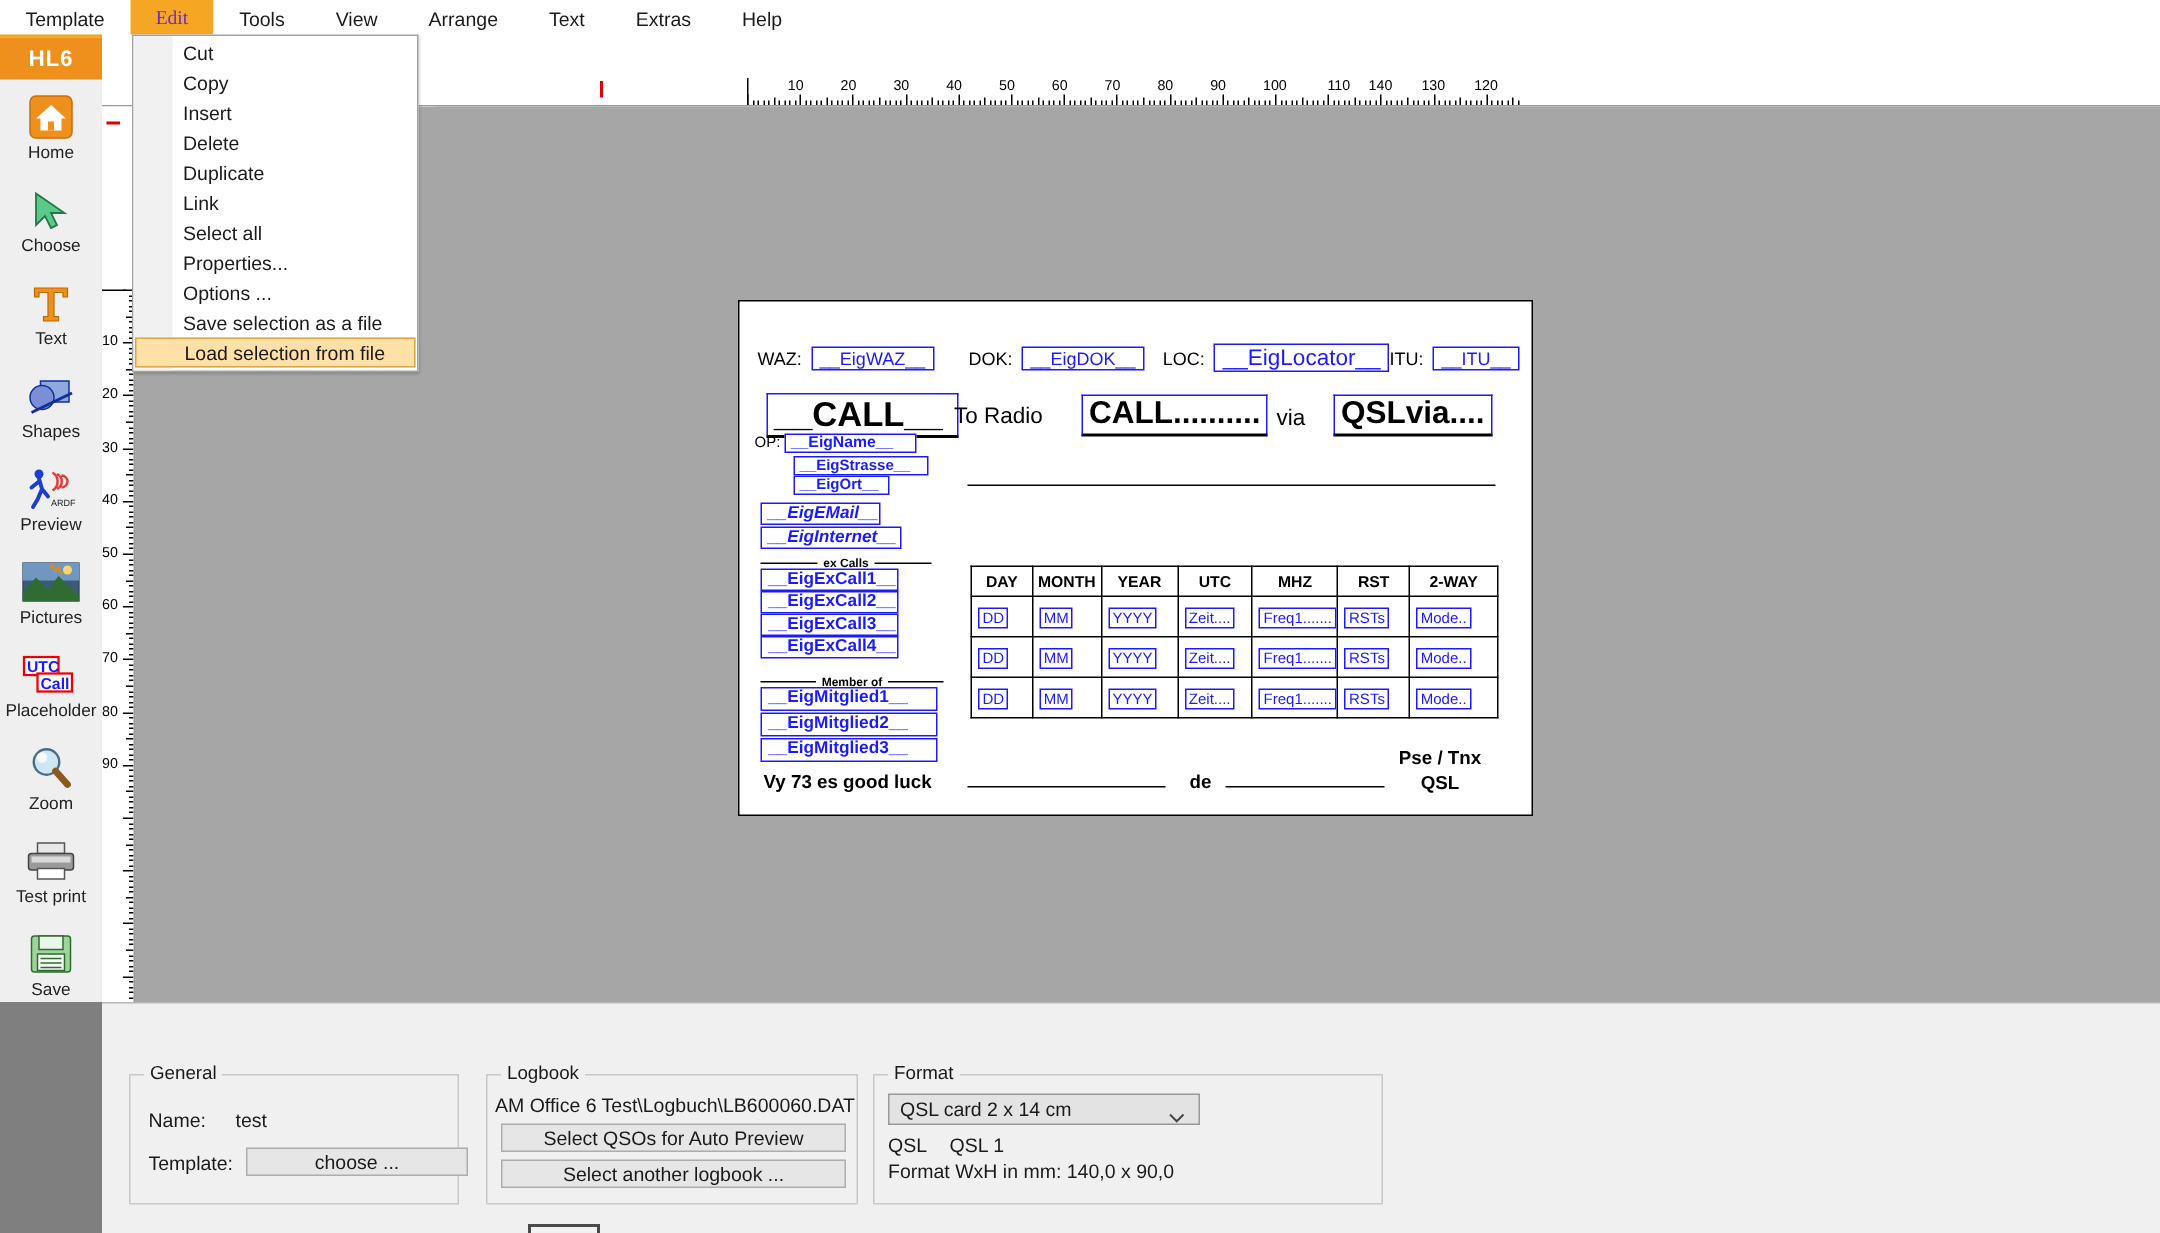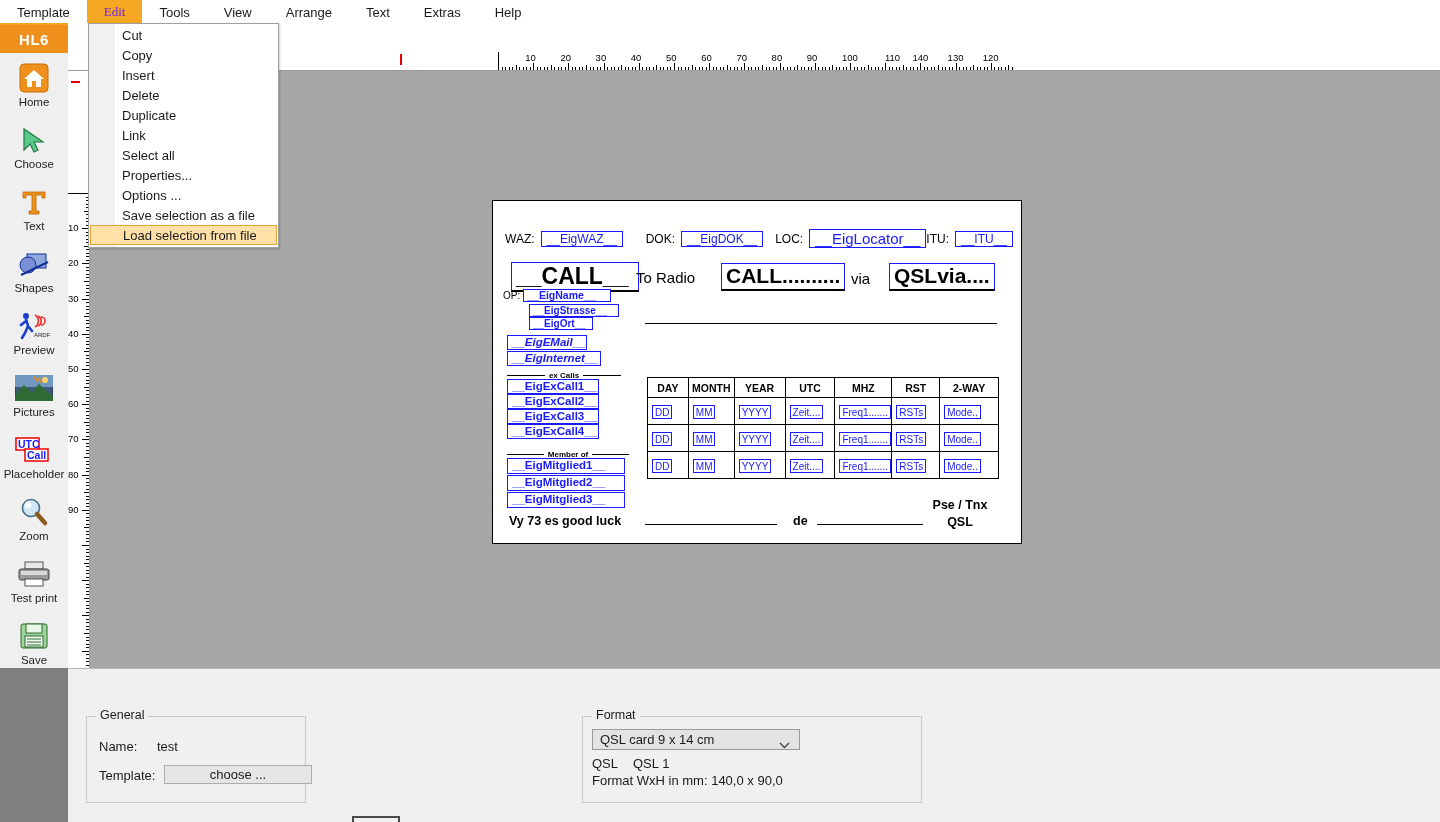--- a/index.html
+++ b/index.html
@@ -801,25 +801,35 @@
       <div class="grp-box" style="left:18px;top:20px;width:220px;height:87px;">
         <span class="grp-title">General</span>
         <span class="fl" style="position:absolute;left:12px;top:22px;">Name:</span>
         <span class="fl" style="position:absolute;left:70px;top:22px;">test</span>
         <span class="fl" style="position:absolute;left:12px;top:51px;">Template:</span>
         <div class="btn" style="position:absolute;left:77px;top:48px;width:148px;height:19px;">
           <span>choose ...</span>
         </div>
       </div>
 
+      <div class="grp-box" style="left:256px;top:20px;width:248px;height:87px;">
+        <span class="grp-title">Logbook</span>
+        <span class="fl" style="position:absolute;left:5px;top:12px;white-space:nowrap;">AM Office 6 Test\Logbuch\LB600060.DAT</span>
+        <div class="btn" style="position:absolute;left:9px;top:32px;width:230px;height:19px;">
+          <span>Select QSOs for Auto Preview</span>
+        </div>
+        <div class="btn" style="position:absolute;left:9px;top:56px;width:230px;height:19px;">
+          <span>Select another logbook ...</span>
+        </div>
+      </div>
 
       <div class="grp-box" style="left:514px;top:20px;width:340px;height:87px;">
         <span class="grp-title">Format</span>
         <div class="combo" style="position:absolute;left:9px;top:12px;width:208px;height:21px;">
-          <span>QSL card 9 x 14 cm</span>
+          <span>QSL card 2 x 14 cm</span>
           <span class="carat">
             <svg width="11" height="7" viewBox="0 0 11 7">
                 <path d="M1 1 L5.5 5.5 L10 1" stroke="#444" stroke-width="1.3" fill="none"></path>
               </svg>
           </span>
         </div>
         <span class="fl" style="position:absolute;left:9px;top:39px;">QSL</span>
         <span class="fl" style="position:absolute;left:50px;top:39px;text-align:center;">QSL 1</span>
         <span class="fl" style="position:absolute;left:9px;top:56px;white-space:nowrap;">Format WxH in mm: 140,0 x 90,0</span>
       </div>

